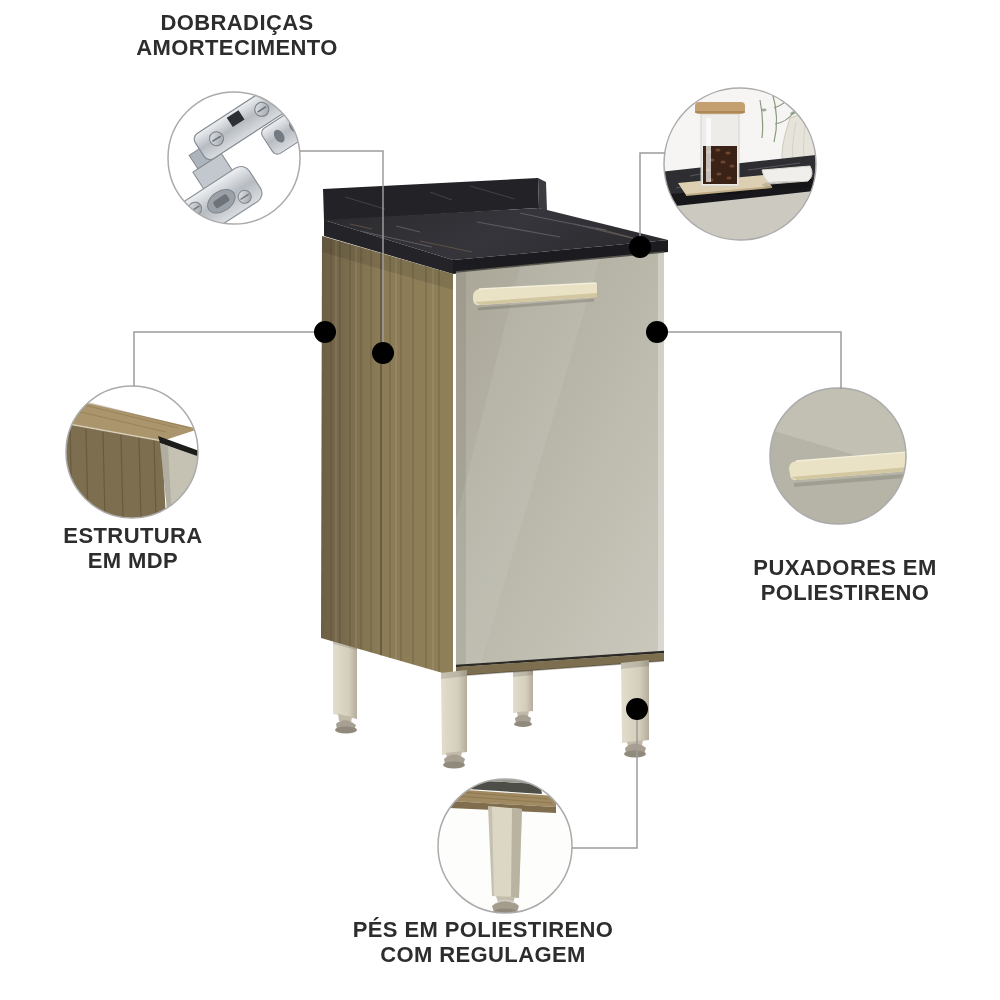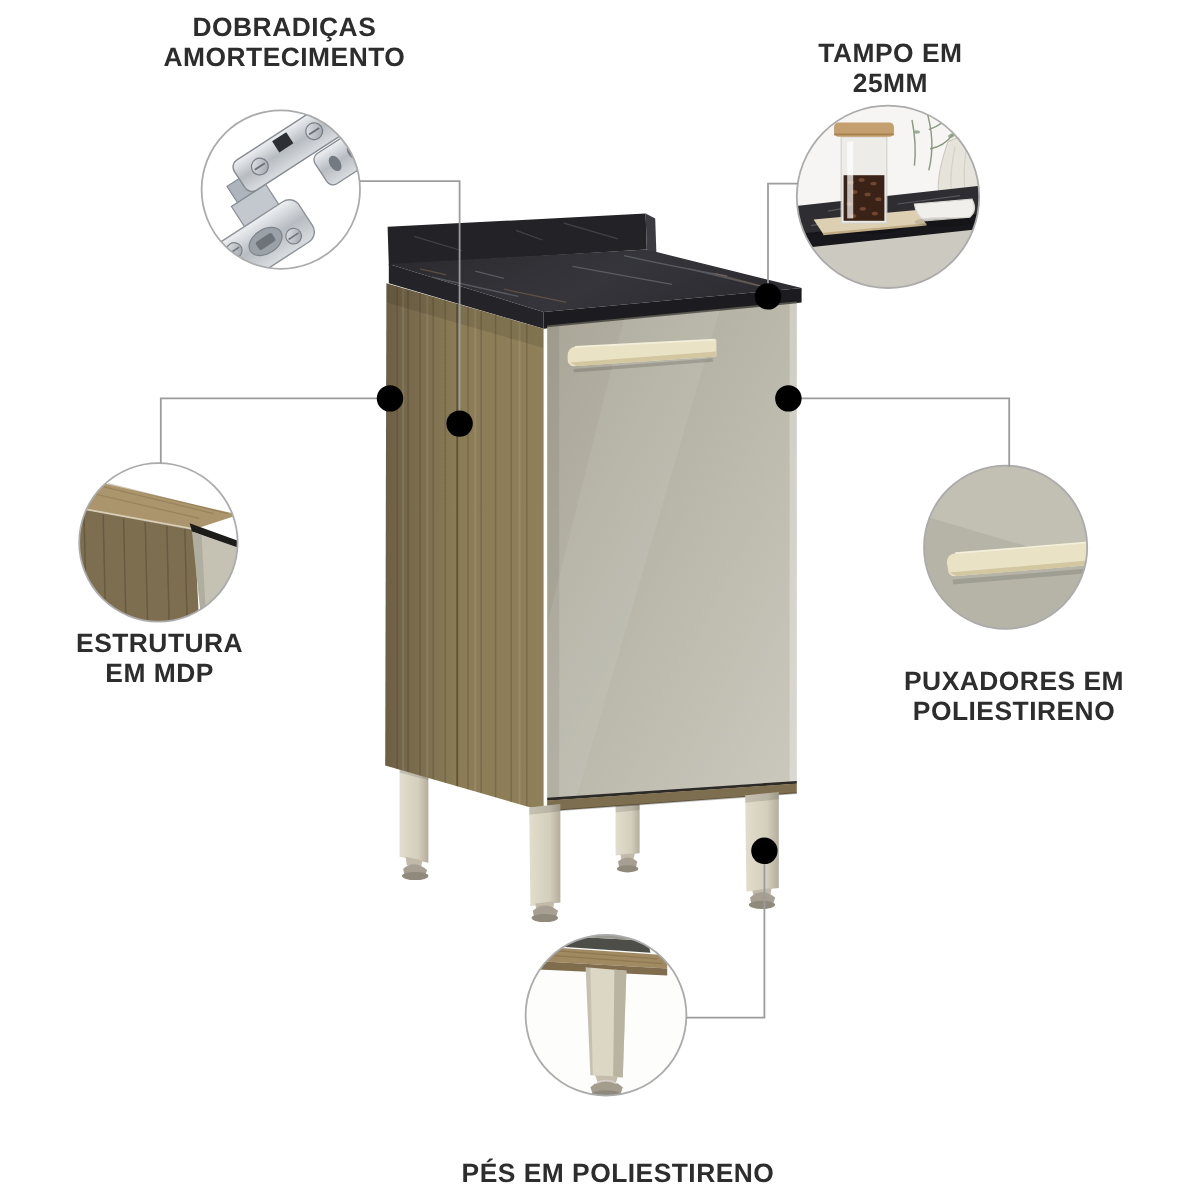--- a/index.html
+++ b/index.html
@@ -372,32 +372,29 @@
       <circle cx="657" cy="332" r="11"></circle>
       <circle cx="637" cy="709" r="11"></circle>
     </g>
   </svg>
 
   <div class="label" style="left:237px; top:10px;">
     <span class="ln">DOBRADIÇAS</span>
     <span class="ln">AMORTECIMENTO</span>
   </div>
 
-  <div class="label" style="left:742px; top:32px;">
-    <span class="ln">TAMPO EM</span>
-    <span class="ln">25MM</span>
-  </div>
 
   <div class="label" style="left:133px; top:523px;text-align:center;">
     <span class="ln">ESTRUTURA</span>
     <span class="ln">EM MDP</span>
   </div>
 
   <div class="label" style="left:845px; top:555px;">
     <span class="ln">PUXADORES EM</span>
     <span class="ln">POLIESTIRENO</span>
   </div>
 
-  <div class="label" style="left:515px; top:917px;margin-top:48px;">
+  <div class="label" style="left:483px; top:917px;">
     <span class="ln">PÉS EM POLIESTIRENO</span>
+    <span class="ln">COM REGULAGEM</span>
   </div>
 
 </div>
 
 </body></html>

